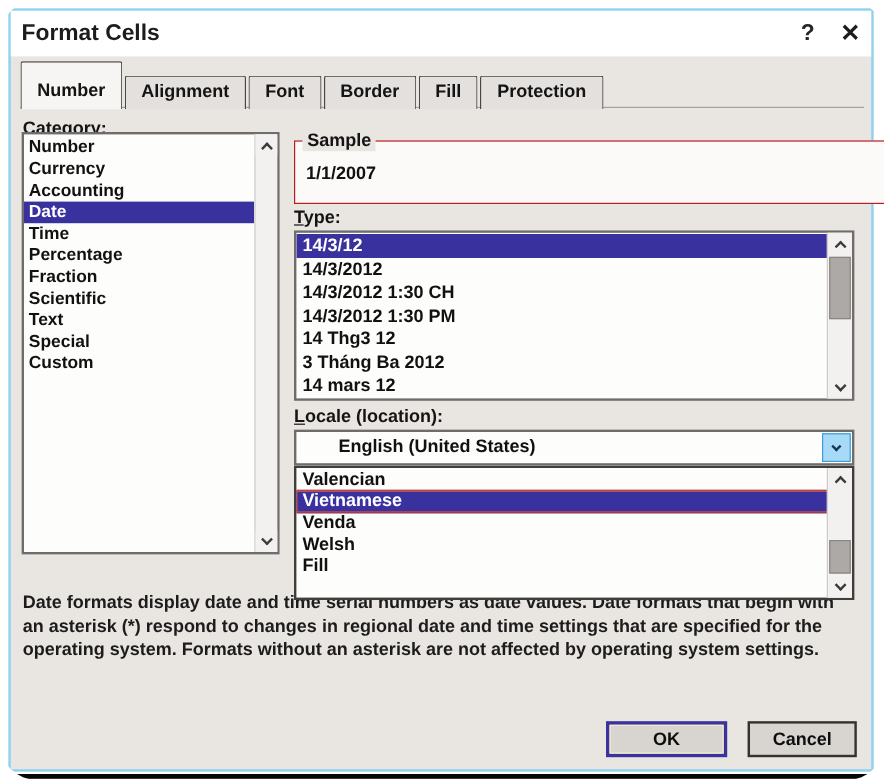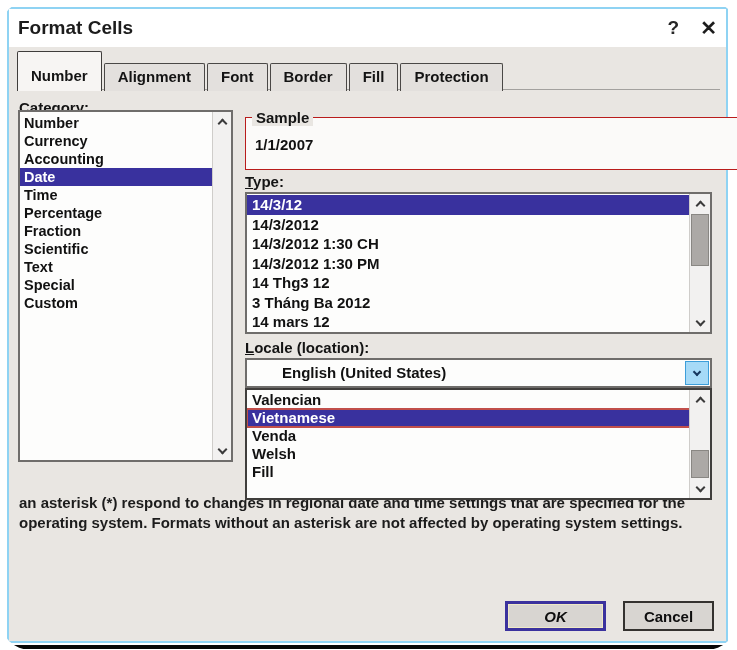--- a/index.html
+++ b/index.html
@@ -81,21 +81,21 @@
                             box-shadow:0 0 0 1px #C14F4B, inset 0 0 0 1px #C14F4B; }
 
   
   .desc { position:absolute; left:10px; top:484px; z-index:1; color:#1C1C1C; }
   .desc div { font-size:15px; line-height:19.5px; white-space:nowrap; }
 
   
   .ok-btn { position:absolute; left:496px; top:592px; width:101px; height:30px;
             border:3px solid #3B329E; z-index:2; cursor:default; }
   .ok-inner { width:100%; height:100%; border:1px solid #EFE9C6; background:#D8D5D1;
-              display:flex; align-items:center; justify-content:center; font-size:15px; color:#0E0E0E;font-style:italic; }
+              display:flex; align-items:center; justify-content:center; font-size:15px; color:#0E0E0E; }
   .cancel-btn { position:absolute; left:614px; top:592px; width:91px; height:30px;
                 border:2px solid #34322F; background:#D8D5D1;
                 display:flex; align-items:center; justify-content:center;
                 font-size:15px; color:#0E0E0E; cursor:default; }
 
   
   .bottom-rule { position:absolute; left:0; top:645px; width:737px; height:4px; background:#060606; }
 </style>
 </head>
 <body>
@@ -176,20 +176,21 @@
     <div class="field-label loc-label"><span class="ukey">L</span><span>ocale (location):</span></div>
 
     <div class="combo">
       <span class="combo-value">English (United States)</span>
       <span class="combo-btn">
           <i class="chev down"></i>
         </span>
     </div>
 
     <div class="desc">
+      <div>Date formats display date and time serial numbers as date values.  Date formats that begin with</div>
       <div>an asterisk (*) respond to changes in regional date and time settings that are specified for the</div>
       <div>operating system. Formats without an asterisk are not affected by operating system settings.</div>
     </div>
 
     <div class="dropdown">
       <div class="rows">
           <div class="row">Valencian</div>
           <div class="row selected">Vietnamese</div>
           <div class="row">Venda</div>
           <div class="row">Welsh</div>

